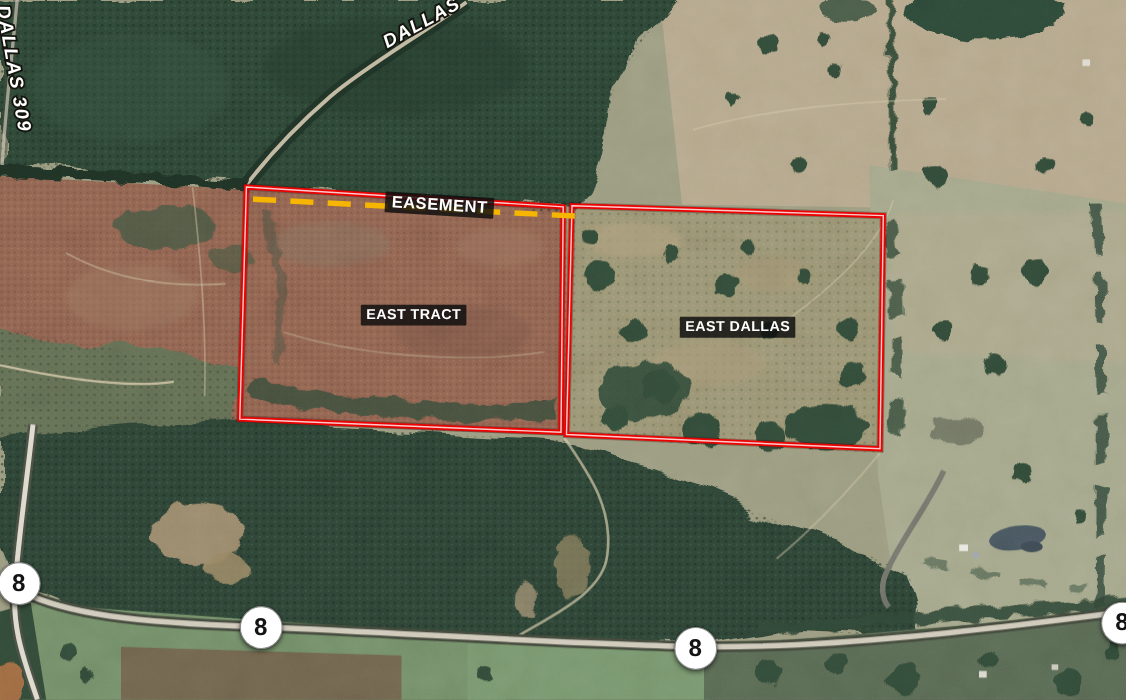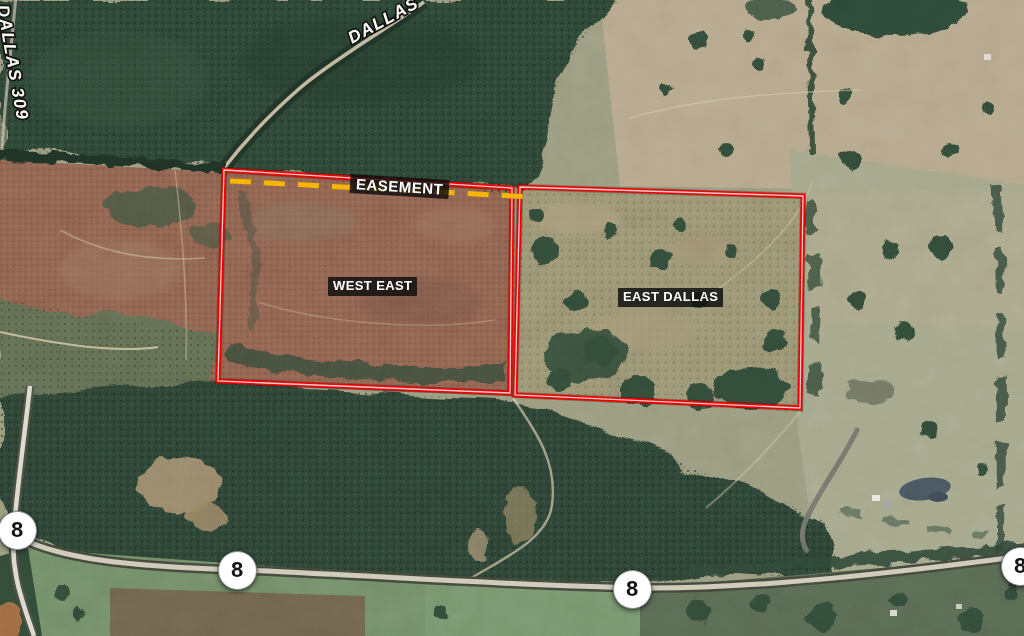--- a/index.html
+++ b/index.html
@@ -249,21 +249,21 @@
       <polygon class="tract-line" points="520,187 803,196 800,408 515,395"></polygon>
       <polygon class="tract-core" points="520,187 803,196 800,408 515,395"></polygon>
     </g>
 
     <line class="ease-line" x1="230" y1="181" x2="533" y2="197"></line>
 
     <text class="road-label" transform="translate(-3,6) rotate(80)" x="0" y="0">DALLAS 309</text>
     <text class="road-label" transform="translate(352,44) rotate(-29)" x="0" y="0">DALLAS</text>
   </svg>
 
-  <div class="chip" style="left:328px;top:277px;">WEST EAST</div>
+  <div class="chip" style="left:328px;top:277px;">EAST TRACT</div>
   <div class="chip" style="left:618px;top:288px;">EAST DALLAS</div>
   <div class="chip easement" style="left:350px;top:177px;">EASEMENT</div>
 
   <div class="shield" style="left:-2.5px;top:510.5px;">
     <span>8</span>
   </div>
   <div class="shield" style="left:217.5px;top:550.5px;">
     <span>8</span>
   </div>
   <div class="shield" style="left:612.5px;top:569.5px;">

